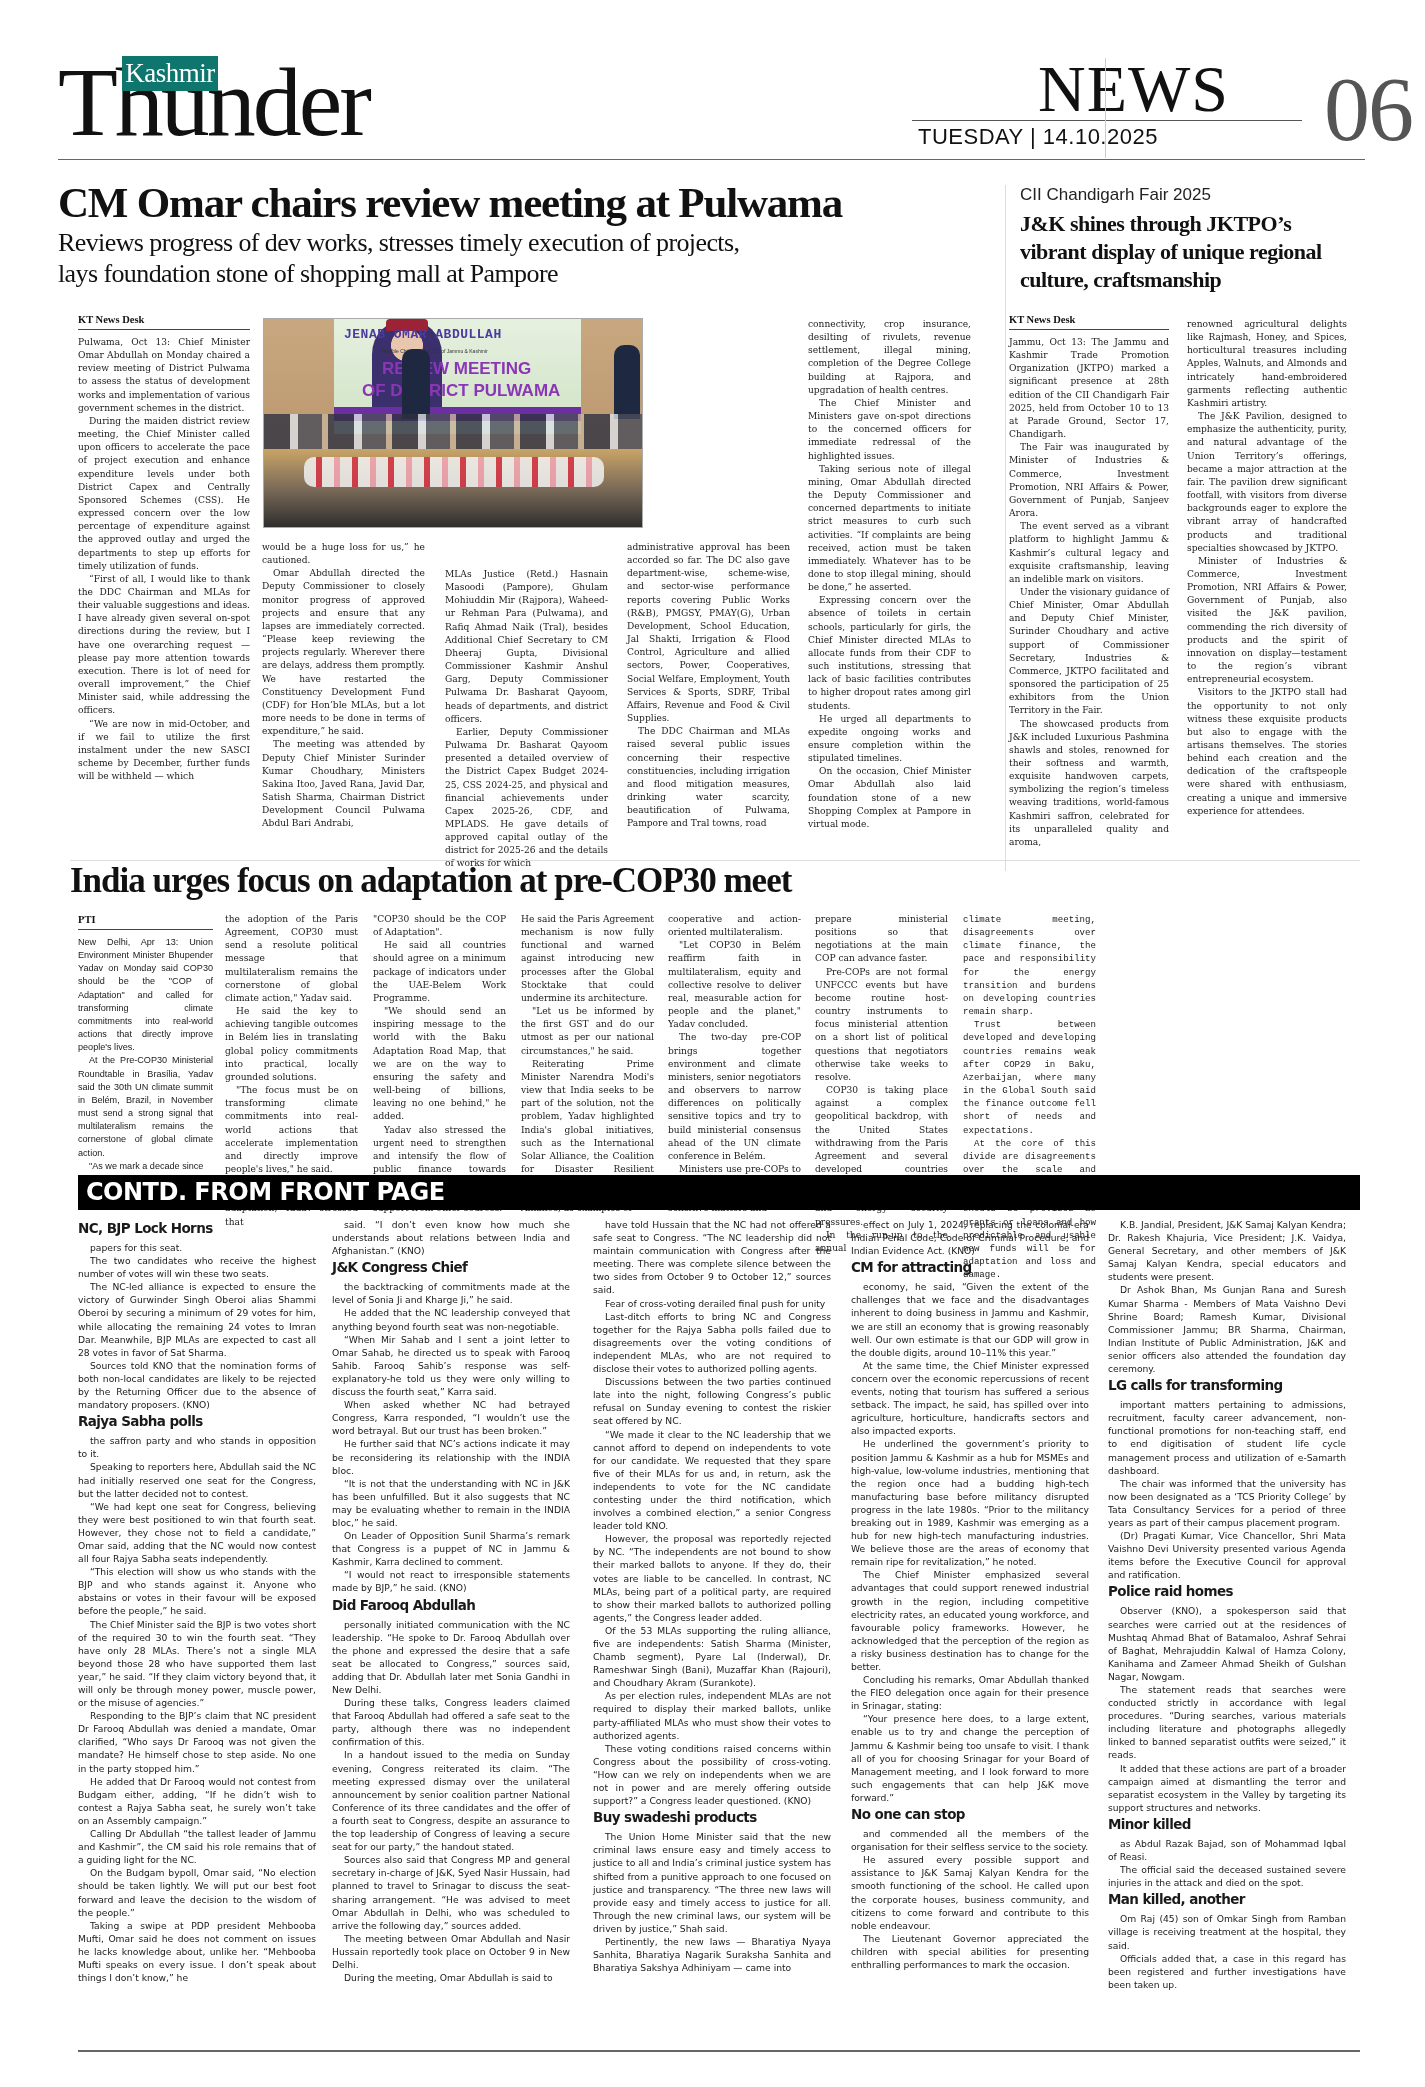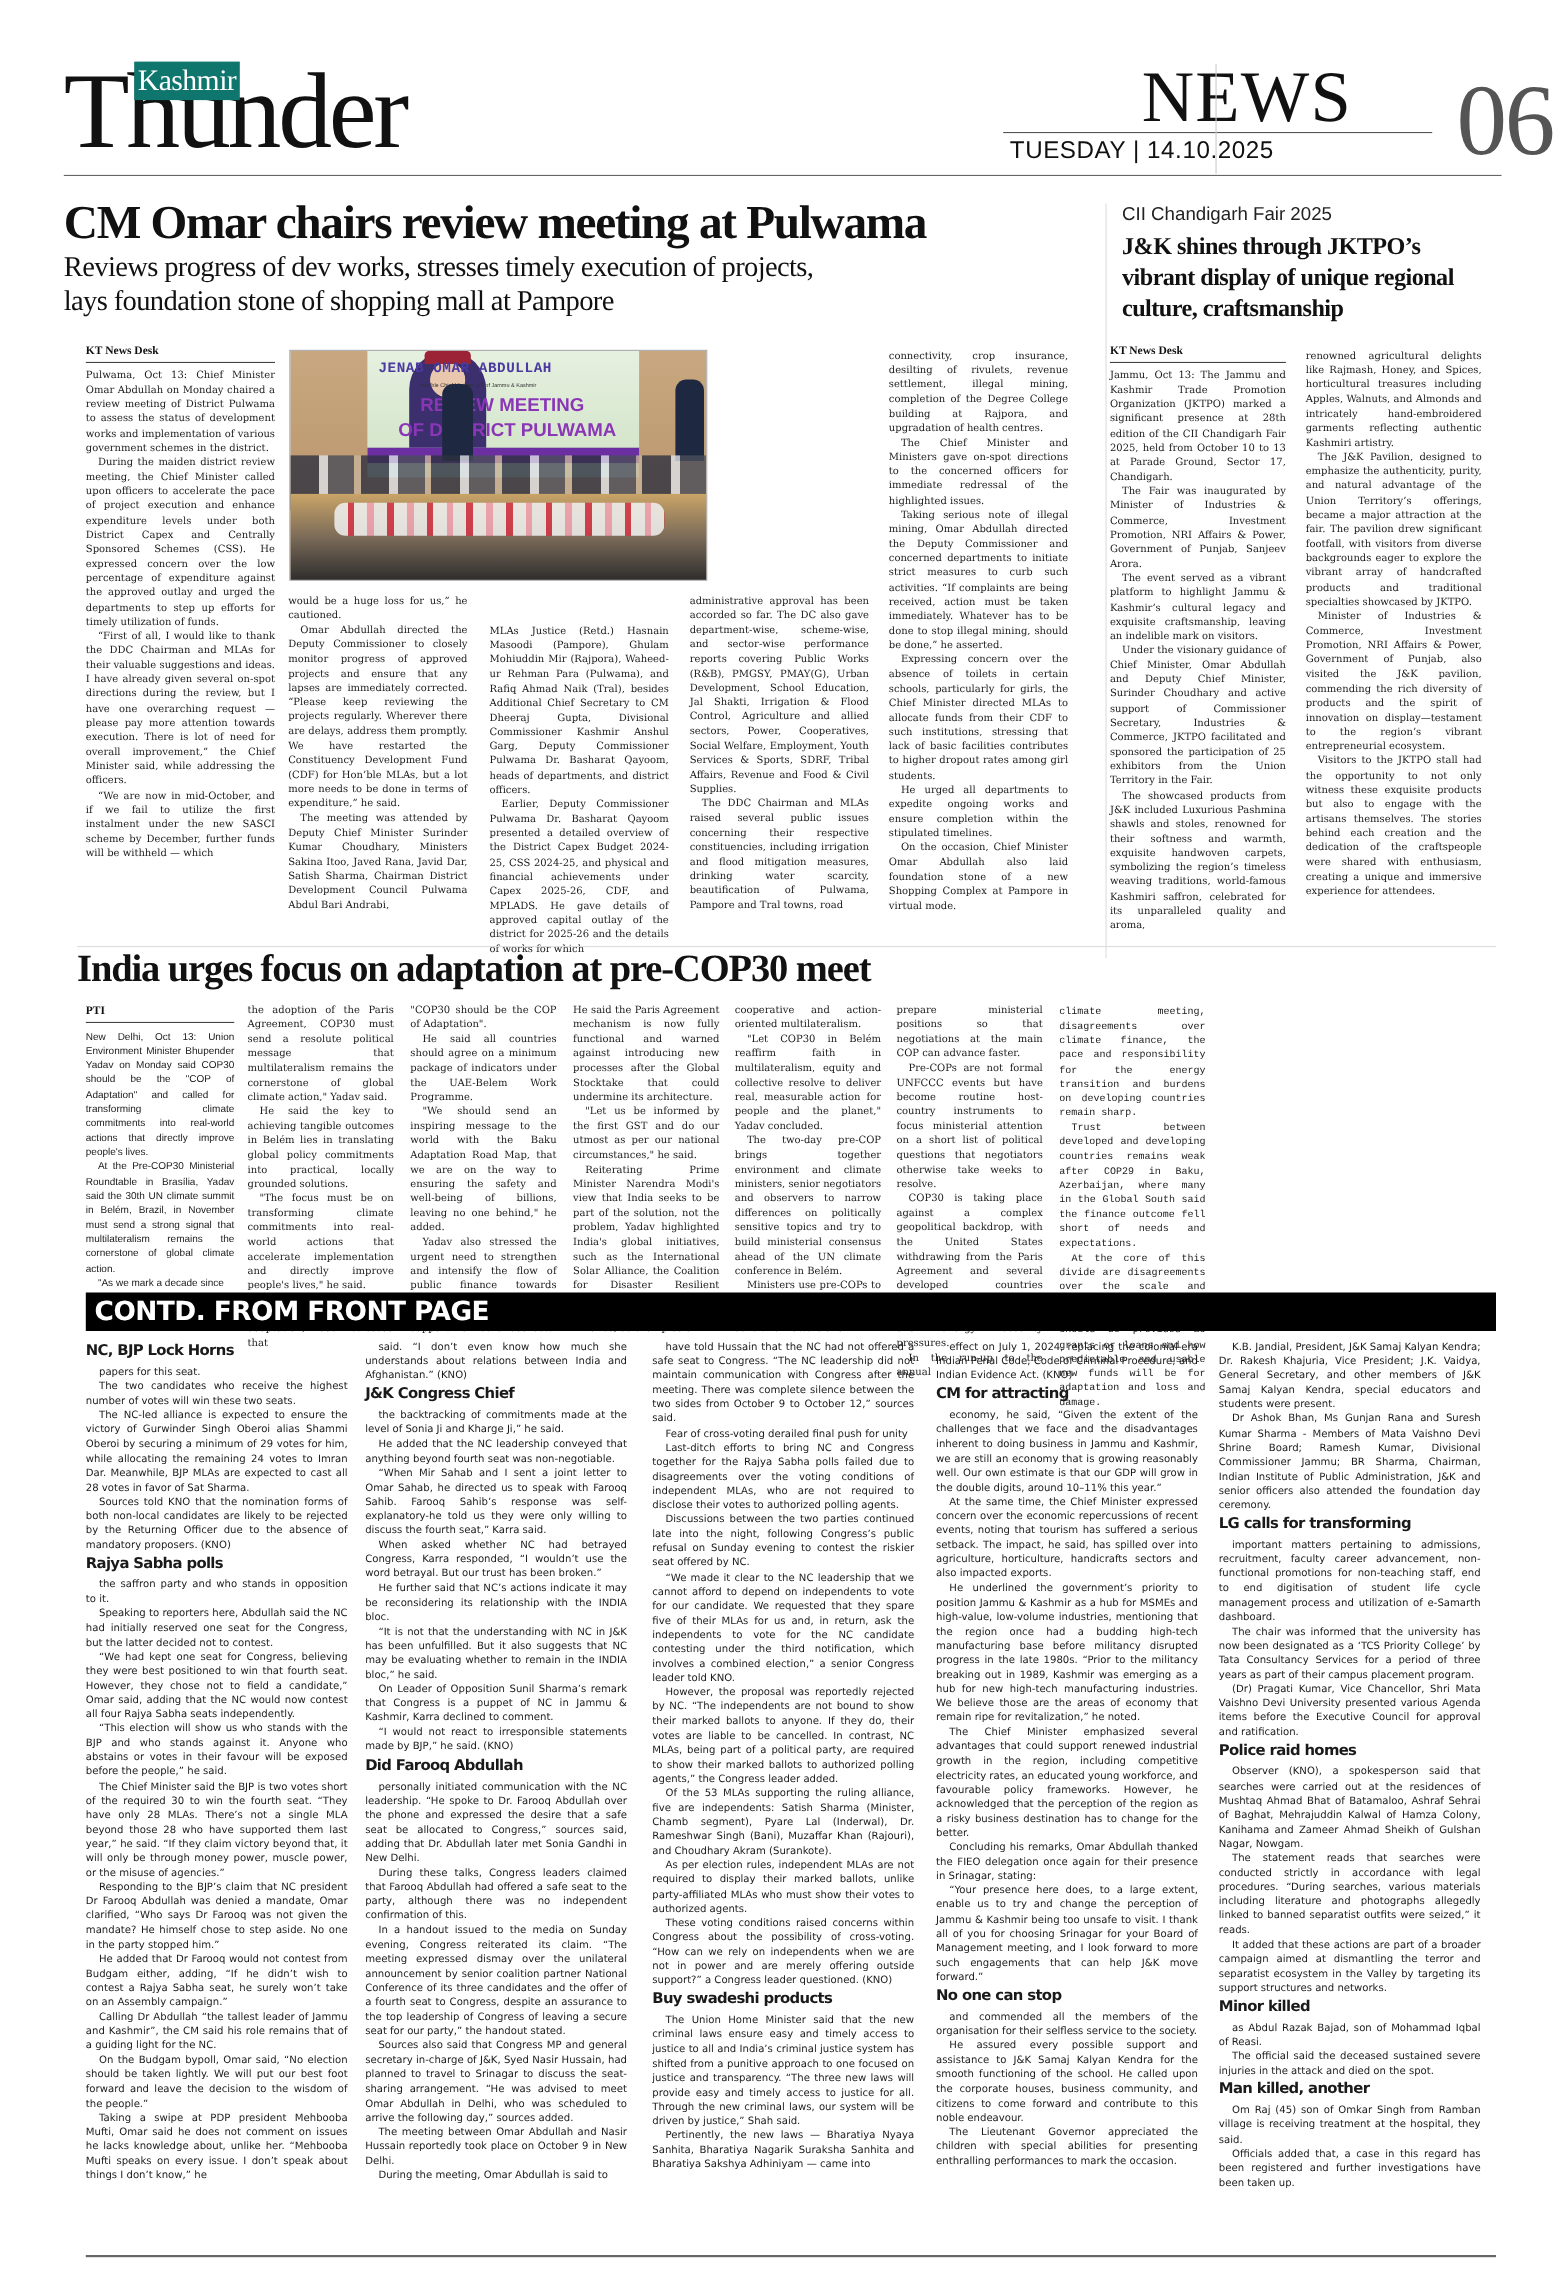--- a/index.html
+++ b/index.html
@@ -139,21 +139,21 @@
     <p>The J&amp;K Pavilion, designed to emphasize the authenticity, purity, and natural advantage of the Union Territory’s offerings, became a major attraction at the fair. The pavilion drew significant footfall, with visitors from diverse backgrounds eager to explore the vibrant array of handcrafted products and traditional specialties showcased by JKTPO.</p>
     <p>Minister of Industries &amp; Commerce, Investment Promotion, NRI Affairs &amp; Power, Government of Punjab, also visited the J&amp;K pavilion, commending the rich diversity of products and the spirit of innovation on display—testament to the region’s vibrant entrepreneurial ecosystem.</p>
     <p>Visitors to the JKTPO stall had the opportunity to not only witness these exquisite products but also to engage with the artisans themselves. The stories behind each creation and the dedication of the craftspeople were shared with enthusiasm, creating a unique and immersive experience for attendees.</p>
   </div>
 
 <div class="abs cop-rule-top"></div>
 <h2 class="abs cop-title">India urges focus on adaptation at pre-COP30 meet</h2>
 <div class="abs" style="left:78px;top:913px;width:135px;">
   <div class="byline">PTI</div>
   <div class="col" style="margin-top:6px;font-family:'Liberation Sans Narrow','Liberation Sans',sans-serif;">
-      <p class="noindent">New Delhi, Oct 13: Union Environment Minister Bhupender Yadav on Monday said COP30 should be the "COP of Adaptation" and called for transforming climate commitments into real-world actions that directly improve people's lives.</p>
+      <p class="noindent">New Delhi, Apr 13: Union Environment Minister Bhupender Yadav on Monday said COP30 should be the "COP of Adaptation" and called for transforming climate commitments into real-world actions that directly improve people's lives.</p>
       <p>At the Pre-COP30 Ministerial Roundtable in Brasília, Yadav said the 30th UN climate summit in Belém, Brazil, in November must send a strong signal that multilateralism remains the cornerstone of global climate action.</p>
       <p>"As we mark a decade since</p>
     </div>
 </div>
 <div class="abs col" style="left:225px;top:913px;width:133px;">
     <p class="noindent">the adoption of the Paris Agreement, COP30 must send a resolute political message that multilateralism remains the cornerstone of global climate action," Yadav said.</p>
     <p>He said the key to achieving tangible outcomes in Belém lies in translating global policy commitments into practical, locally grounded solutions.</p>
     <p>"The focus must be on transforming climate commitments into real-world actions that accelerate implementation and directly improve people's lives," he said.</p>
     <p>Calling for a stronger focus on resilience and local adaptation, Yadav stressed that</p>
   </div>

